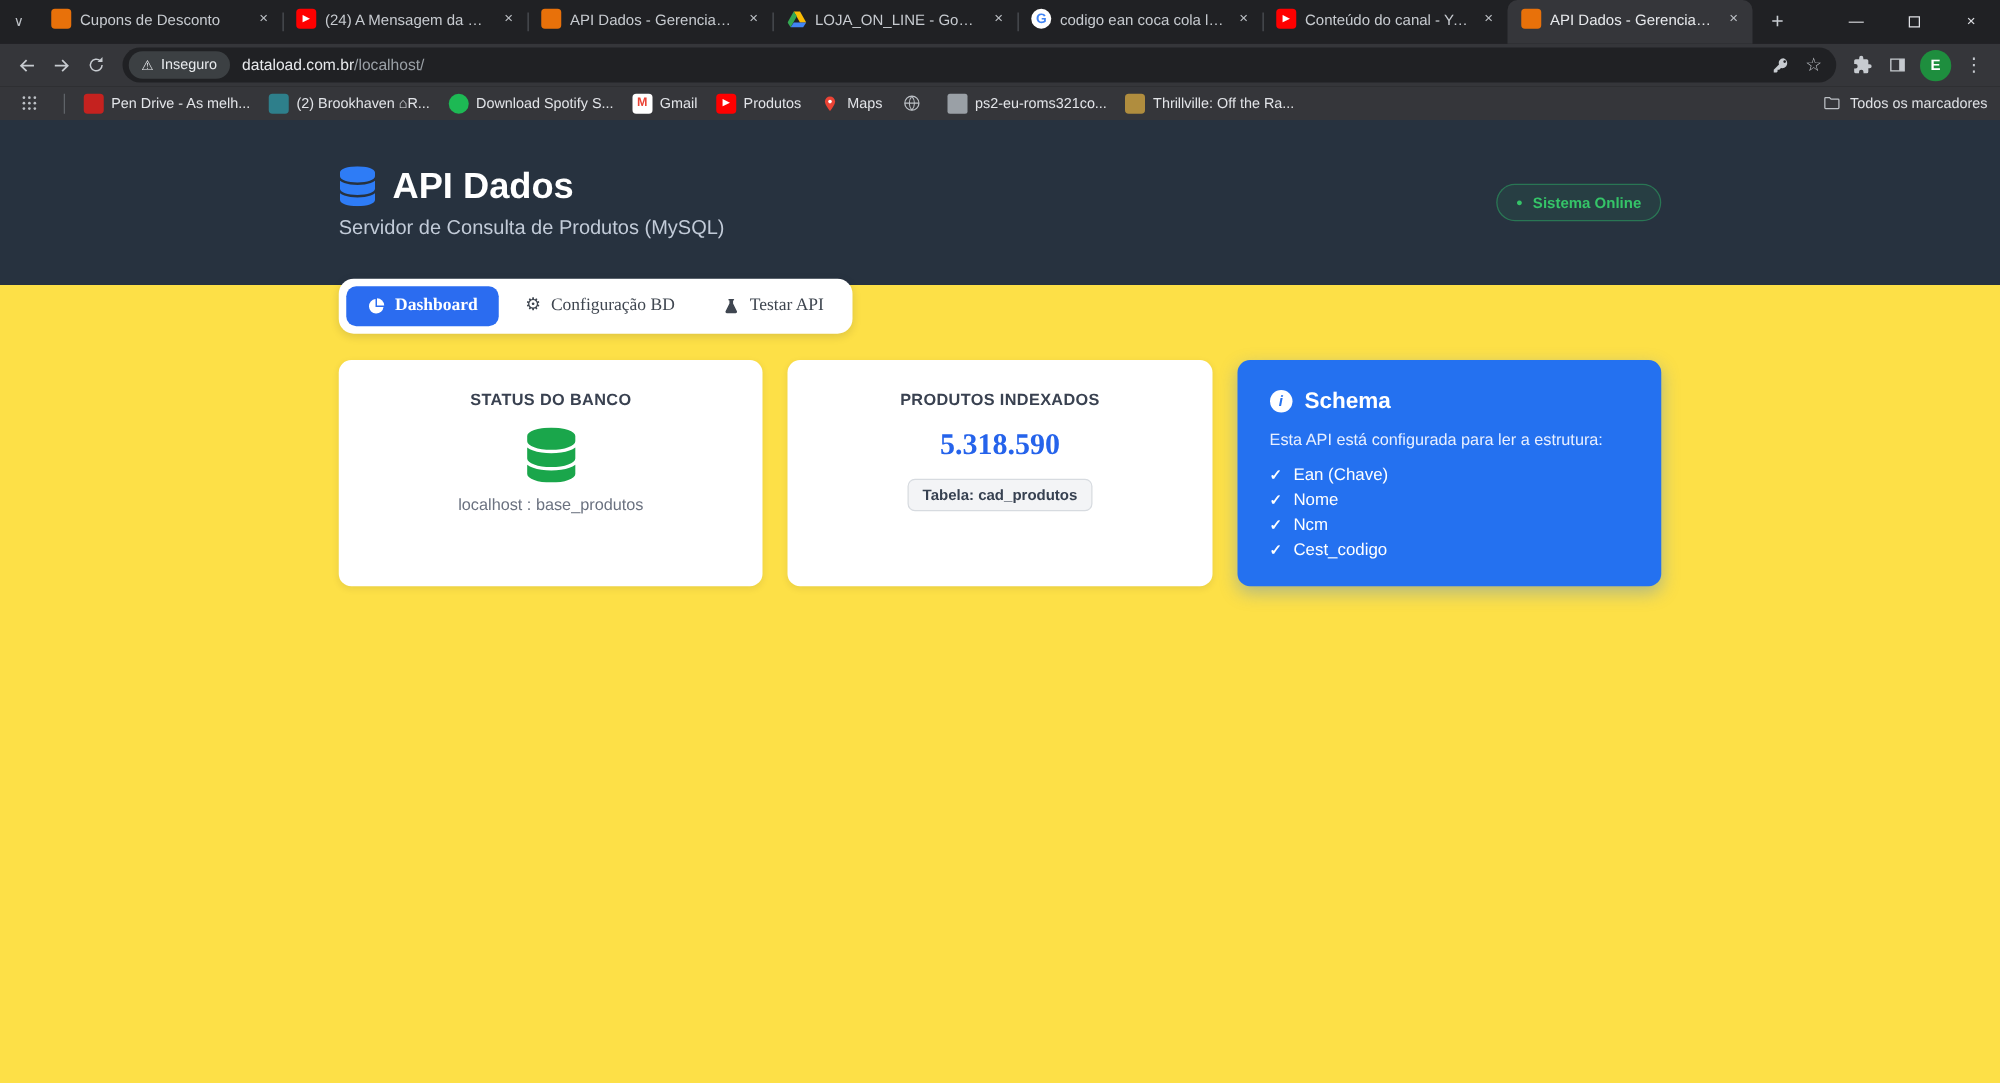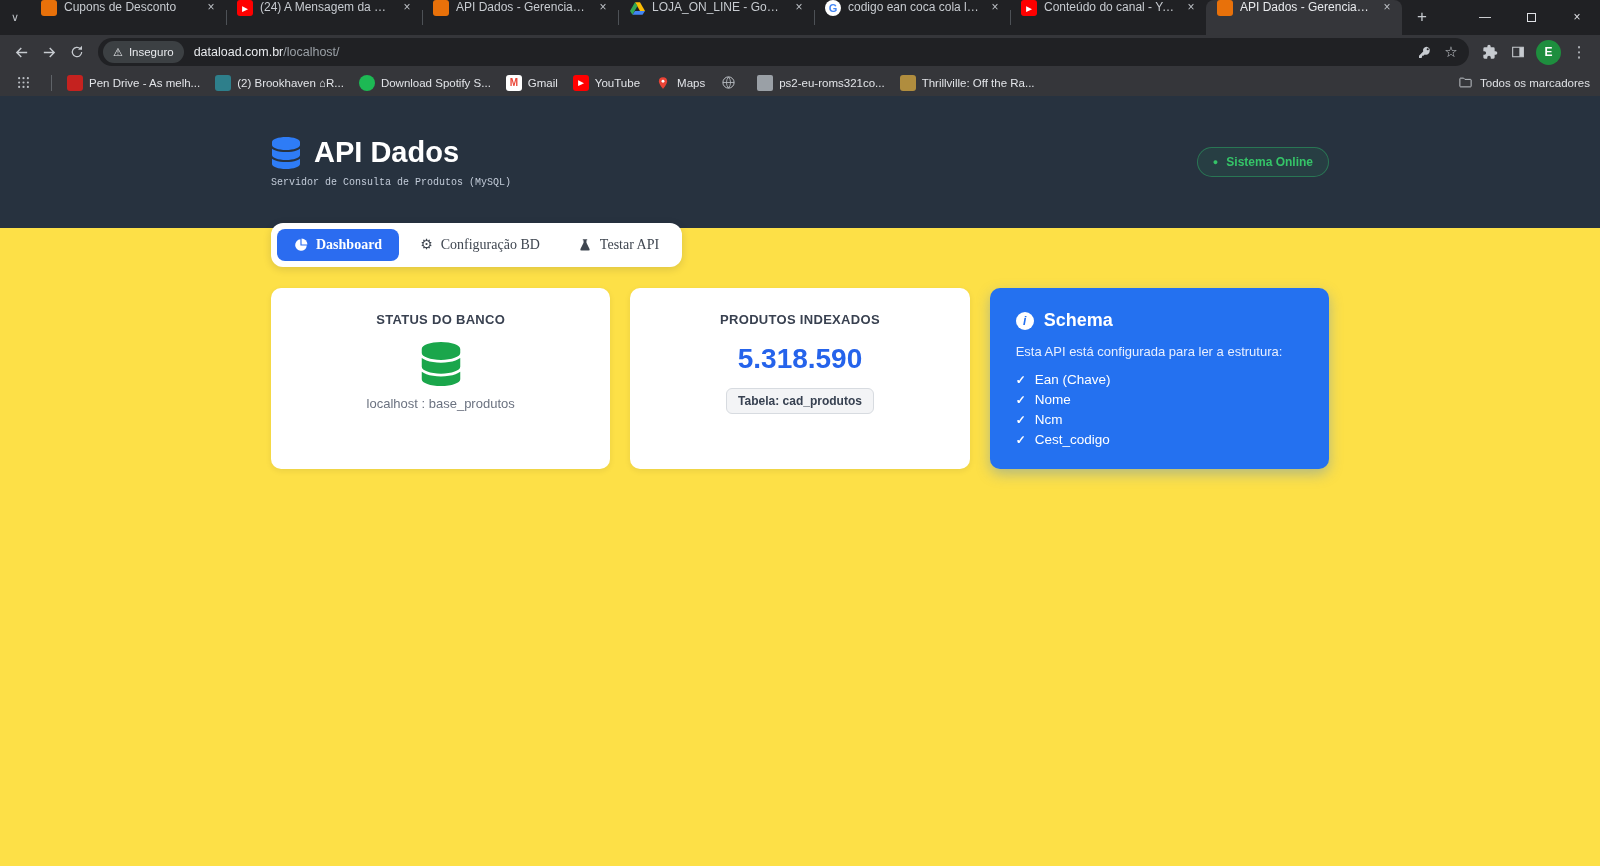--- a/index.html
+++ b/index.html
@@ -4,21 +4,21 @@
 <style>
   * { margin:0; padding:0; box-sizing:border-box; }
   html,body { width:1600px; height:866px; }
   body { font-family:"Liberation Sans",sans-serif; background:#141414; overflow:hidden; }
   .window { display:flex; flex-direction:column; height:866px; }
 
   
   .tabstrip { height:35px; background:#202124; display:flex; align-items:flex-end; flex:none; }
   .tab-search { width:30px; height:35px; display:flex; align-items:center; justify-content:center; color:#bdc1c6; font-size:11px; cursor:pointer; }
   .tabs { display:flex; align-items:flex-end; }
-  .tab { width:196px; height:35px; display:flex; align-items:flex-start; gap:7px; padding:0 7px 0 11px; font-size:12px; color:#c7cbd0; position:relative; cursor:pointer; }
+  .tab { width:196px; height:35px; display:flex; align-items:flex-end; gap:7px; padding:0 7px 12px 11px; font-size:12px; color:#c7cbd0; position:relative; cursor:pointer; }
   .tab+.tab::before { content:""; position:absolute; left:0; top:10px; height:15px; width:1px; background:#4d5156; }
   .tab.active { background:#35363a; border-radius:8px 8px 0 0; color:#e8eaed; }
   .tab.active::before, .tab.active+.tab::before { display:none; }
   .tab-title { flex:1; overflow:hidden; white-space:nowrap; text-overflow:ellipsis; }
   .tab-close { width:16px; height:16px; line-height:15px; text-align:center; border-radius:50%; font-size:12px; flex:none; color:#bdc1c6; }
   .fav { width:16px; height:16px; flex:none; display:flex; align-items:center; justify-content:center; font-weight:700; }
   .fav-site-orange { background:#e8710a; border-radius:3px; }
   .fav-youtube { background:#f00; border-radius:3px; color:#fff; }
   .fav-youtube .play { font-size:7px; line-height:1; }
   .fav-google { background:#fff; border-radius:50%; color:#4285f4; font-size:11px; }
@@ -56,36 +56,36 @@
   .mono-ico { color:#bdc1c6; }
 
   
   .page { height:839px; background:#fde047; overflow:hidden; flex:none; }
   .container { width:1058px; margin:0 auto; }
   .site-header { background:#27323f; height:132px; }
   .header-flex { display:flex; justify-content:space-between; align-items:center; height:132px; }
   .brand-row { display:flex; align-items:center; gap:13px; }
   .db-logo { color:#2e7cf6; display:flex; }
   .brand-title { color:#fff; font-size:29px; font-weight:700; }
-  .subtitle { margin-top:8px; color:#c2cbd8; font-size:10px;font-family:Liberation Mono, monospace; }
+  .subtitle { margin-top:8px; color:#c2cbd8; font-size:16px; }
   .status-pill { display:flex; align-items:center; gap:8px; padding:7px 15px; border:1px solid rgba(46,204,113,.4); border-radius:999px; background:rgba(46,204,113,.08); color:#35c468; font-size:12px; font-weight:600; }
   .pill-dot { font-size:9px; line-height:1; }
 
   .nav-card { display:inline-flex; gap:4px; background:#fff; border-radius:12px; padding:6px; box-shadow:0 2px 8px rgba(15,23,42,.14); margin-top:-5px; position:relative; }
   .nav-btn { display:flex; align-items:center; gap:8px; padding:8px 17px; border-radius:8px; font-size:14px; color:#3f4650; background:transparent; border:none; cursor:pointer; font-family:Liberation Serif, serif; }
   .nav-btn.active { background:#2b6cf0; color:#fff; font-weight:600; }
   .nav-ico { display:flex; font-size:14px; line-height:1; }
 
   .cards { display:grid; grid-template-columns:1fr 1fr 1fr; gap:20px; margin-top:21px; }
   .card { background:#fff; border-radius:10px; box-shadow:0 2px 6px rgba(15,23,42,.08); padding:24px; text-align:center; min-height:172px; }
   .card-title { font-size:13px; font-weight:700; color:#394150; letter-spacing:.3px; }
   .db-status-icon { color:#1aa64b; display:flex; justify-content:center; margin:15px auto 10px; }
   .state-text { color:#16a34a; font-size:19px; font-weight:700; }
   .detail-text { margin-top:9px; color:#6b7280; font-size:13px; }
-  .count-text { margin:16px 0 13px; color:#2563eb; font-size:28px; font-weight:800; }
+  .count-text { margin:16px 0 13px; color:#2563eb; font-size:24px; font-weight:800;font-family:Liberation Serif, serif; }
   .table-badge { display:inline-block; padding:5px 11px; background:#f3f4f6; border:1px solid #d7dbe0; border-radius:6px; font-size:12px; color:#374151; font-weight:600; }
   .card.schema { background:#2471f0; color:#fff; text-align:left; box-shadow:0 5px 14px rgba(36,113,240,.35); padding:22px 26px; }
   .schema-head { display:flex; align-items:center; gap:10px; font-size:18px; font-weight:700; }
   .info-ico { width:18px; height:18px; border-radius:50%; background:#fff; color:#2471f0; font-size:12px; font-weight:700; font-style:italic; display:flex; align-items:center; justify-content:center; flex:none; }
   .schema-desc { margin-top:13px; font-size:13px; color:#e8efff; }
   .schema-list { margin-top:13px; display:flex; flex-direction:column; gap:5px; }
   .schema-item { display:flex; align-items:center; gap:9px; font-size:13.5px; }
   .check-ico { font-size:12px; font-weight:700; flex:none; }
 
   .footer { margin-top:48px; text-align:center; color:#6b7280; font-size:13px; }
@@ -242,21 +242,21 @@
       <span>Download Spotify S...</span>
     </span>
     <span class="bm">
       <span class="bm-fav fav-gmail">M</span>
       <span>Gmail</span>
     </span>
     <span class="bm">
       <span class="bm-fav fav fav-youtube">
           <span class="play">▶</span>
         </span>
-      <span>YouTube</span>
+      <span>Produtos</span>
     </span>
     <span class="bm">
       <span class="bm-fav">
         <svg viewBox="0 0 24 24" width="14" height="14">
             <path fill="#ea4335" d="M12 2a7 7 0 0 0-7 7c0 5 7 13 7 13s7-8 7-13a7 7 0 0 0-7-7z"></path>
             <circle cx="12" cy="9" r="2.5" fill="#fff"></circle>
           </svg>
       </span>
       <span>Maps</span>
     </span>

